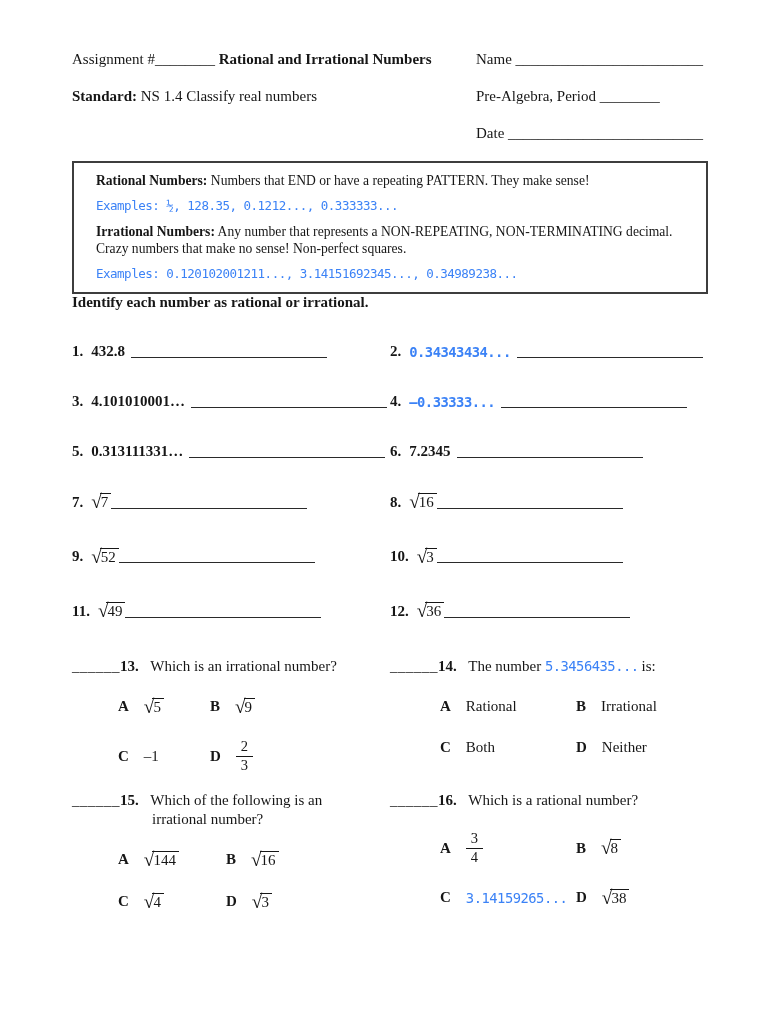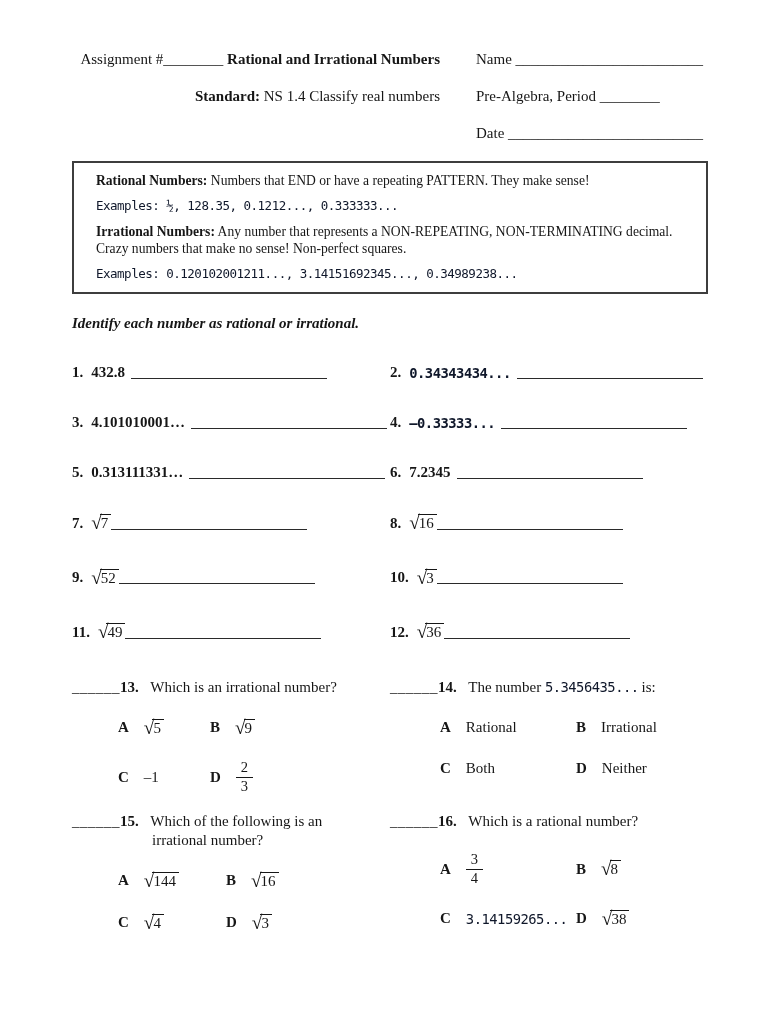--- a/index.html
+++ b/index.html
@@ -1,32 +1,32 @@
 <!DOCTYPE html>
 <html><head>
 <meta charset="utf-8">
 <style>
   html,body{margin:0;padding:0;background:#e8e8e8;}
   .page{
     position:relative; width:768px; height:1024px; background:#ffffff;
     font-family:"Liberation Serif", serif; color:#161616; overflow:hidden;
     box-sizing:border-box; padding:50px 60px 0 72px; font-size:15px;
   }
-  .mono{font-family:"DejaVu Sans Mono", monospace; font-size:0.92em; letter-spacing:-0.5px; color:#0f172a;}
+  .mono{font-family:"DejaVu Sans Mono", monospace; font-size:0.92em; letter-spacing:-0.5px; color:#3b82f6;}
   b{font-weight:bold;}
   
-  .h-row{display:flex; justify-content:flex-end; margin-bottom:19px; line-height:1.2;}
+  .h-row{display:flex; justify-content:space-between; margin-bottom:19px; line-height:1.2;}
   .h-right{width:232px; text-align:left;margin-left:36px;}
   
   .def-box{border:2px solid #3d3d3d; padding:7px 10px 8px; margin-top:14px; font-size:13.6px; line-height:1.26;}
   .def-box p{margin:9px 12px;}
   .def-box p:first-child{margin-top:2px;}
   .def-box p:last-child{margin-bottom:2px;}
   
-  .sec-head{font-weight:bold; margin-top:21px; font-size:15px;font-style:italic;}
+  .sec-head{font-weight:bold; font-size:15px;}
   
   .id-rows{margin-top:32px;}
   .id-row{display:grid; grid-template-columns:318px 1fr; margin-bottom:33px; align-items:end;}
   .id-row.sqrt-row{margin-bottom:37px;}
   .item{display:flex; align-items:flex-end; white-space:nowrap;}
   .qnum{font-weight:bold; margin-right:8px;}
   .qval{margin-right:6px;font-weight:bold;}
   .blank{display:inline-block; height:2px; border-bottom:1.6px solid #2a2a2a; width:196px; margin-bottom:2px;}
   .blank.short{width:186px;}
   

